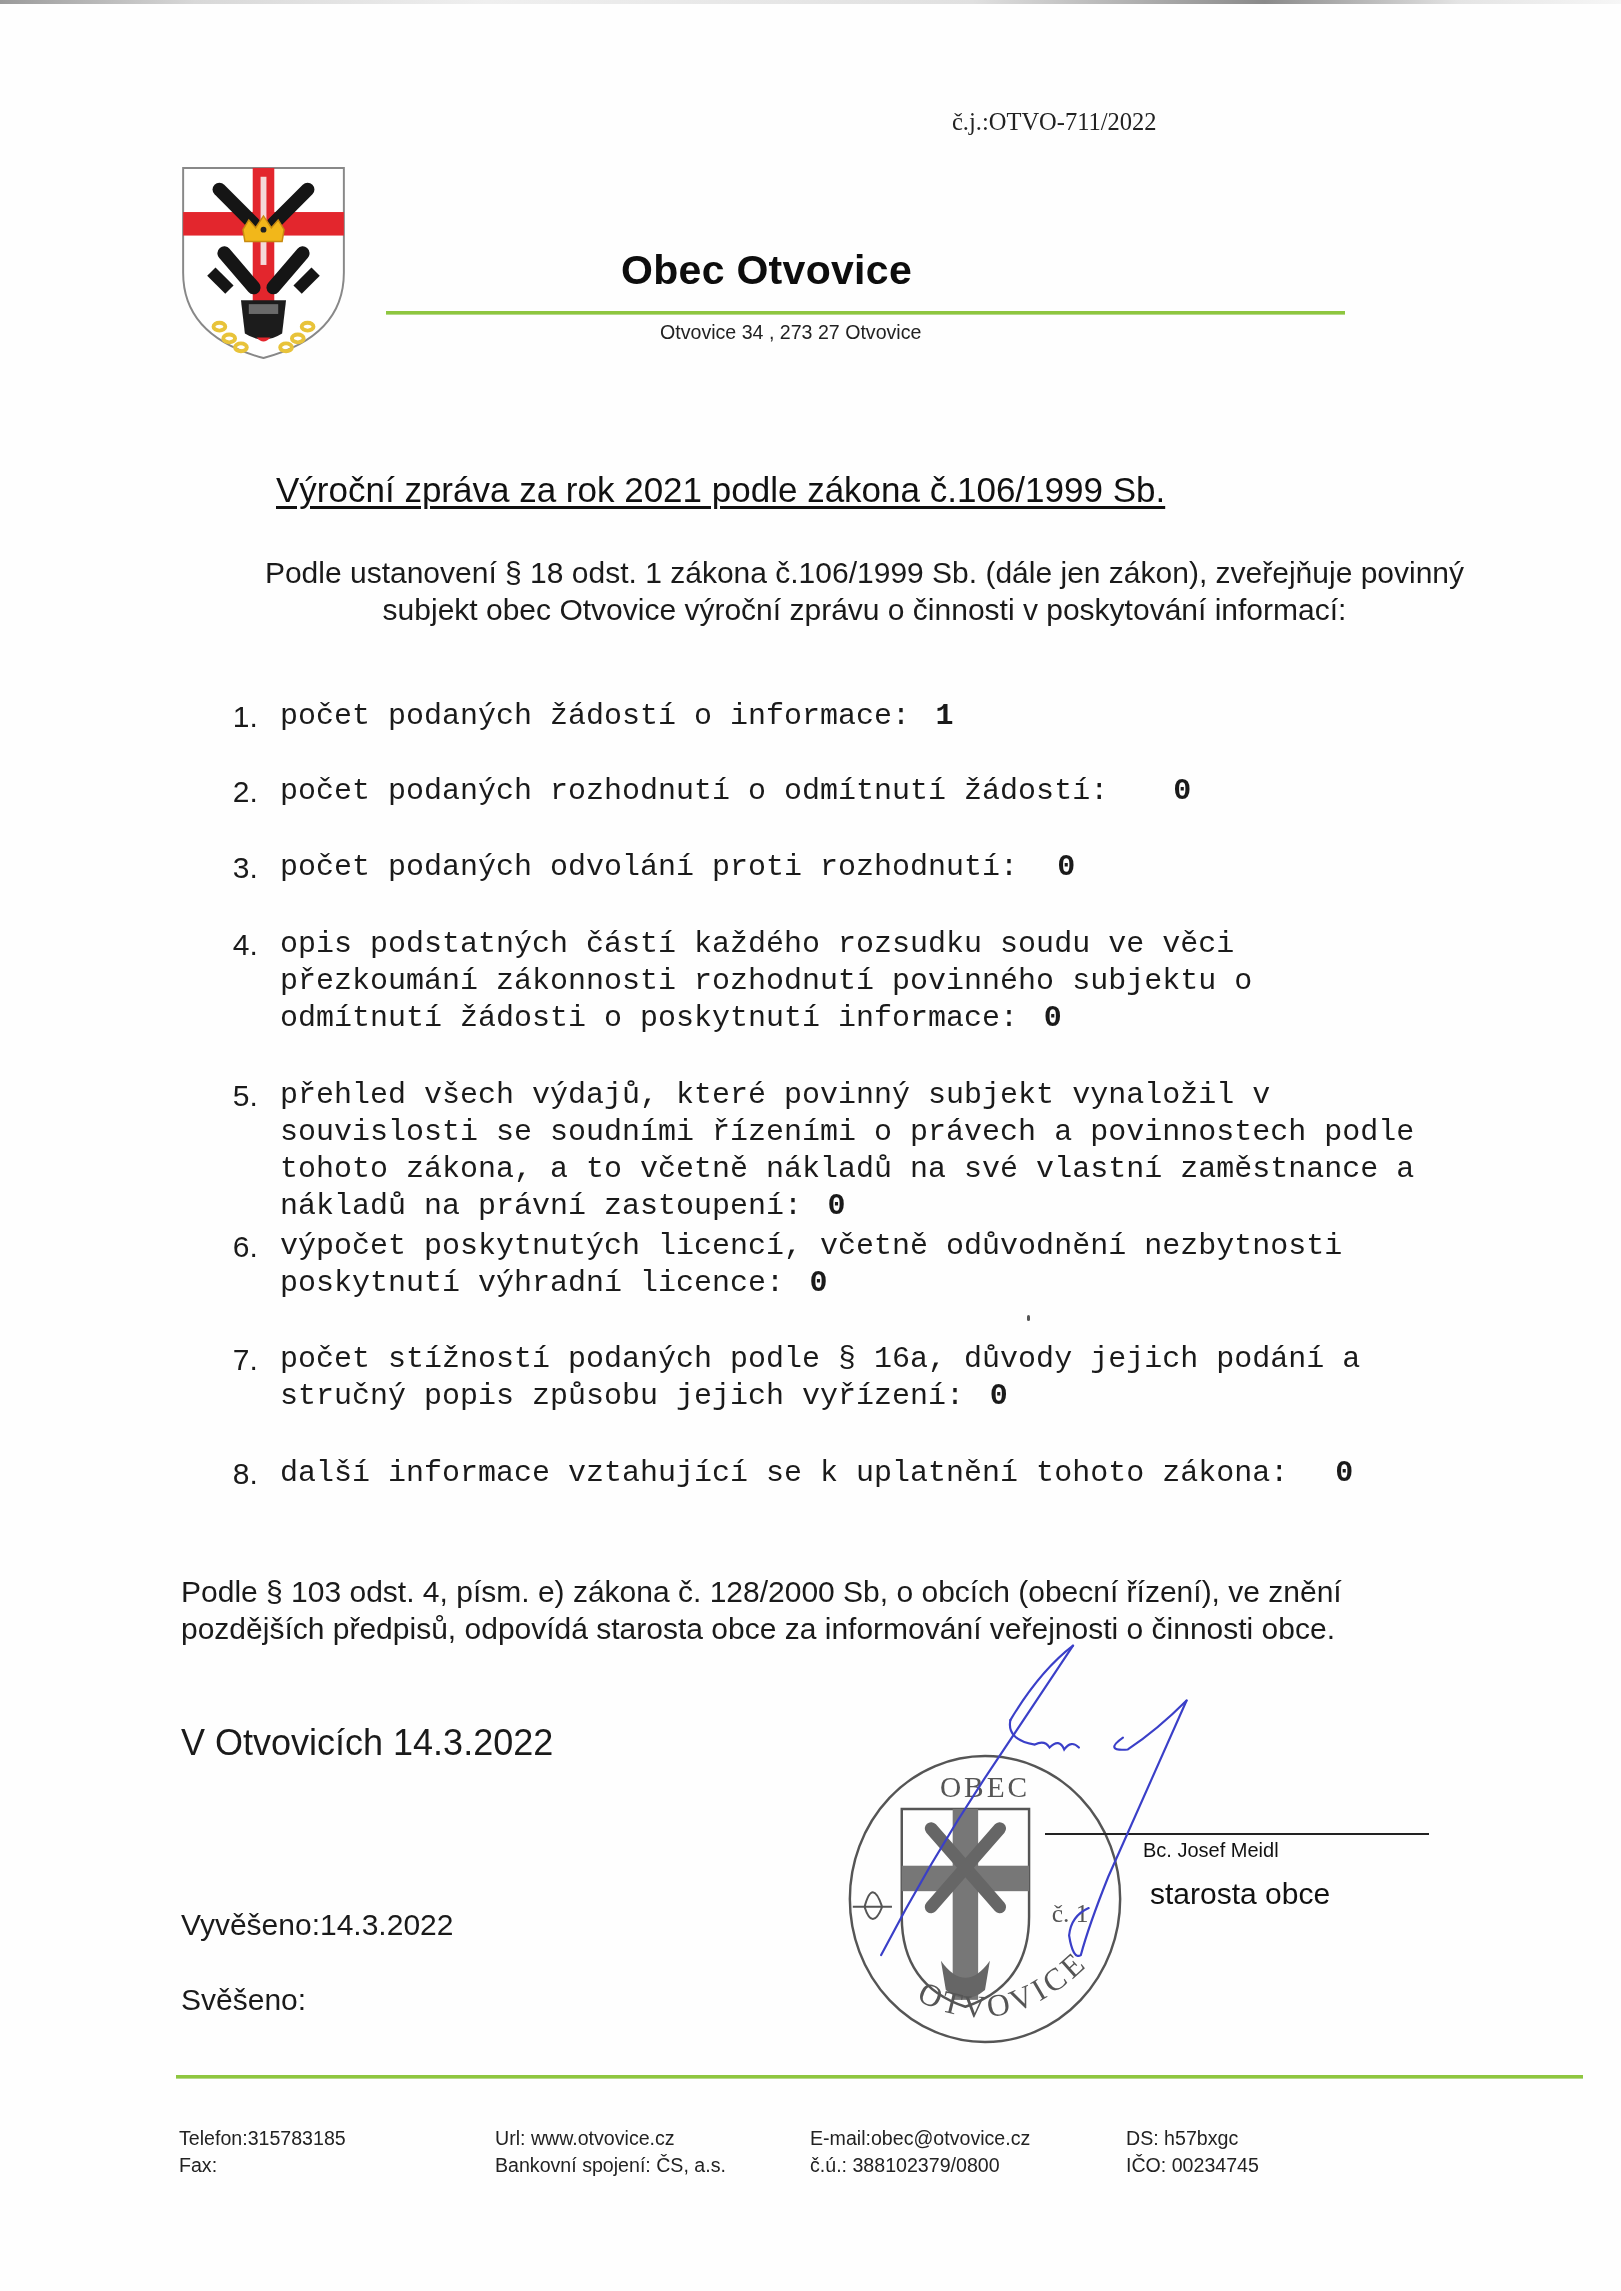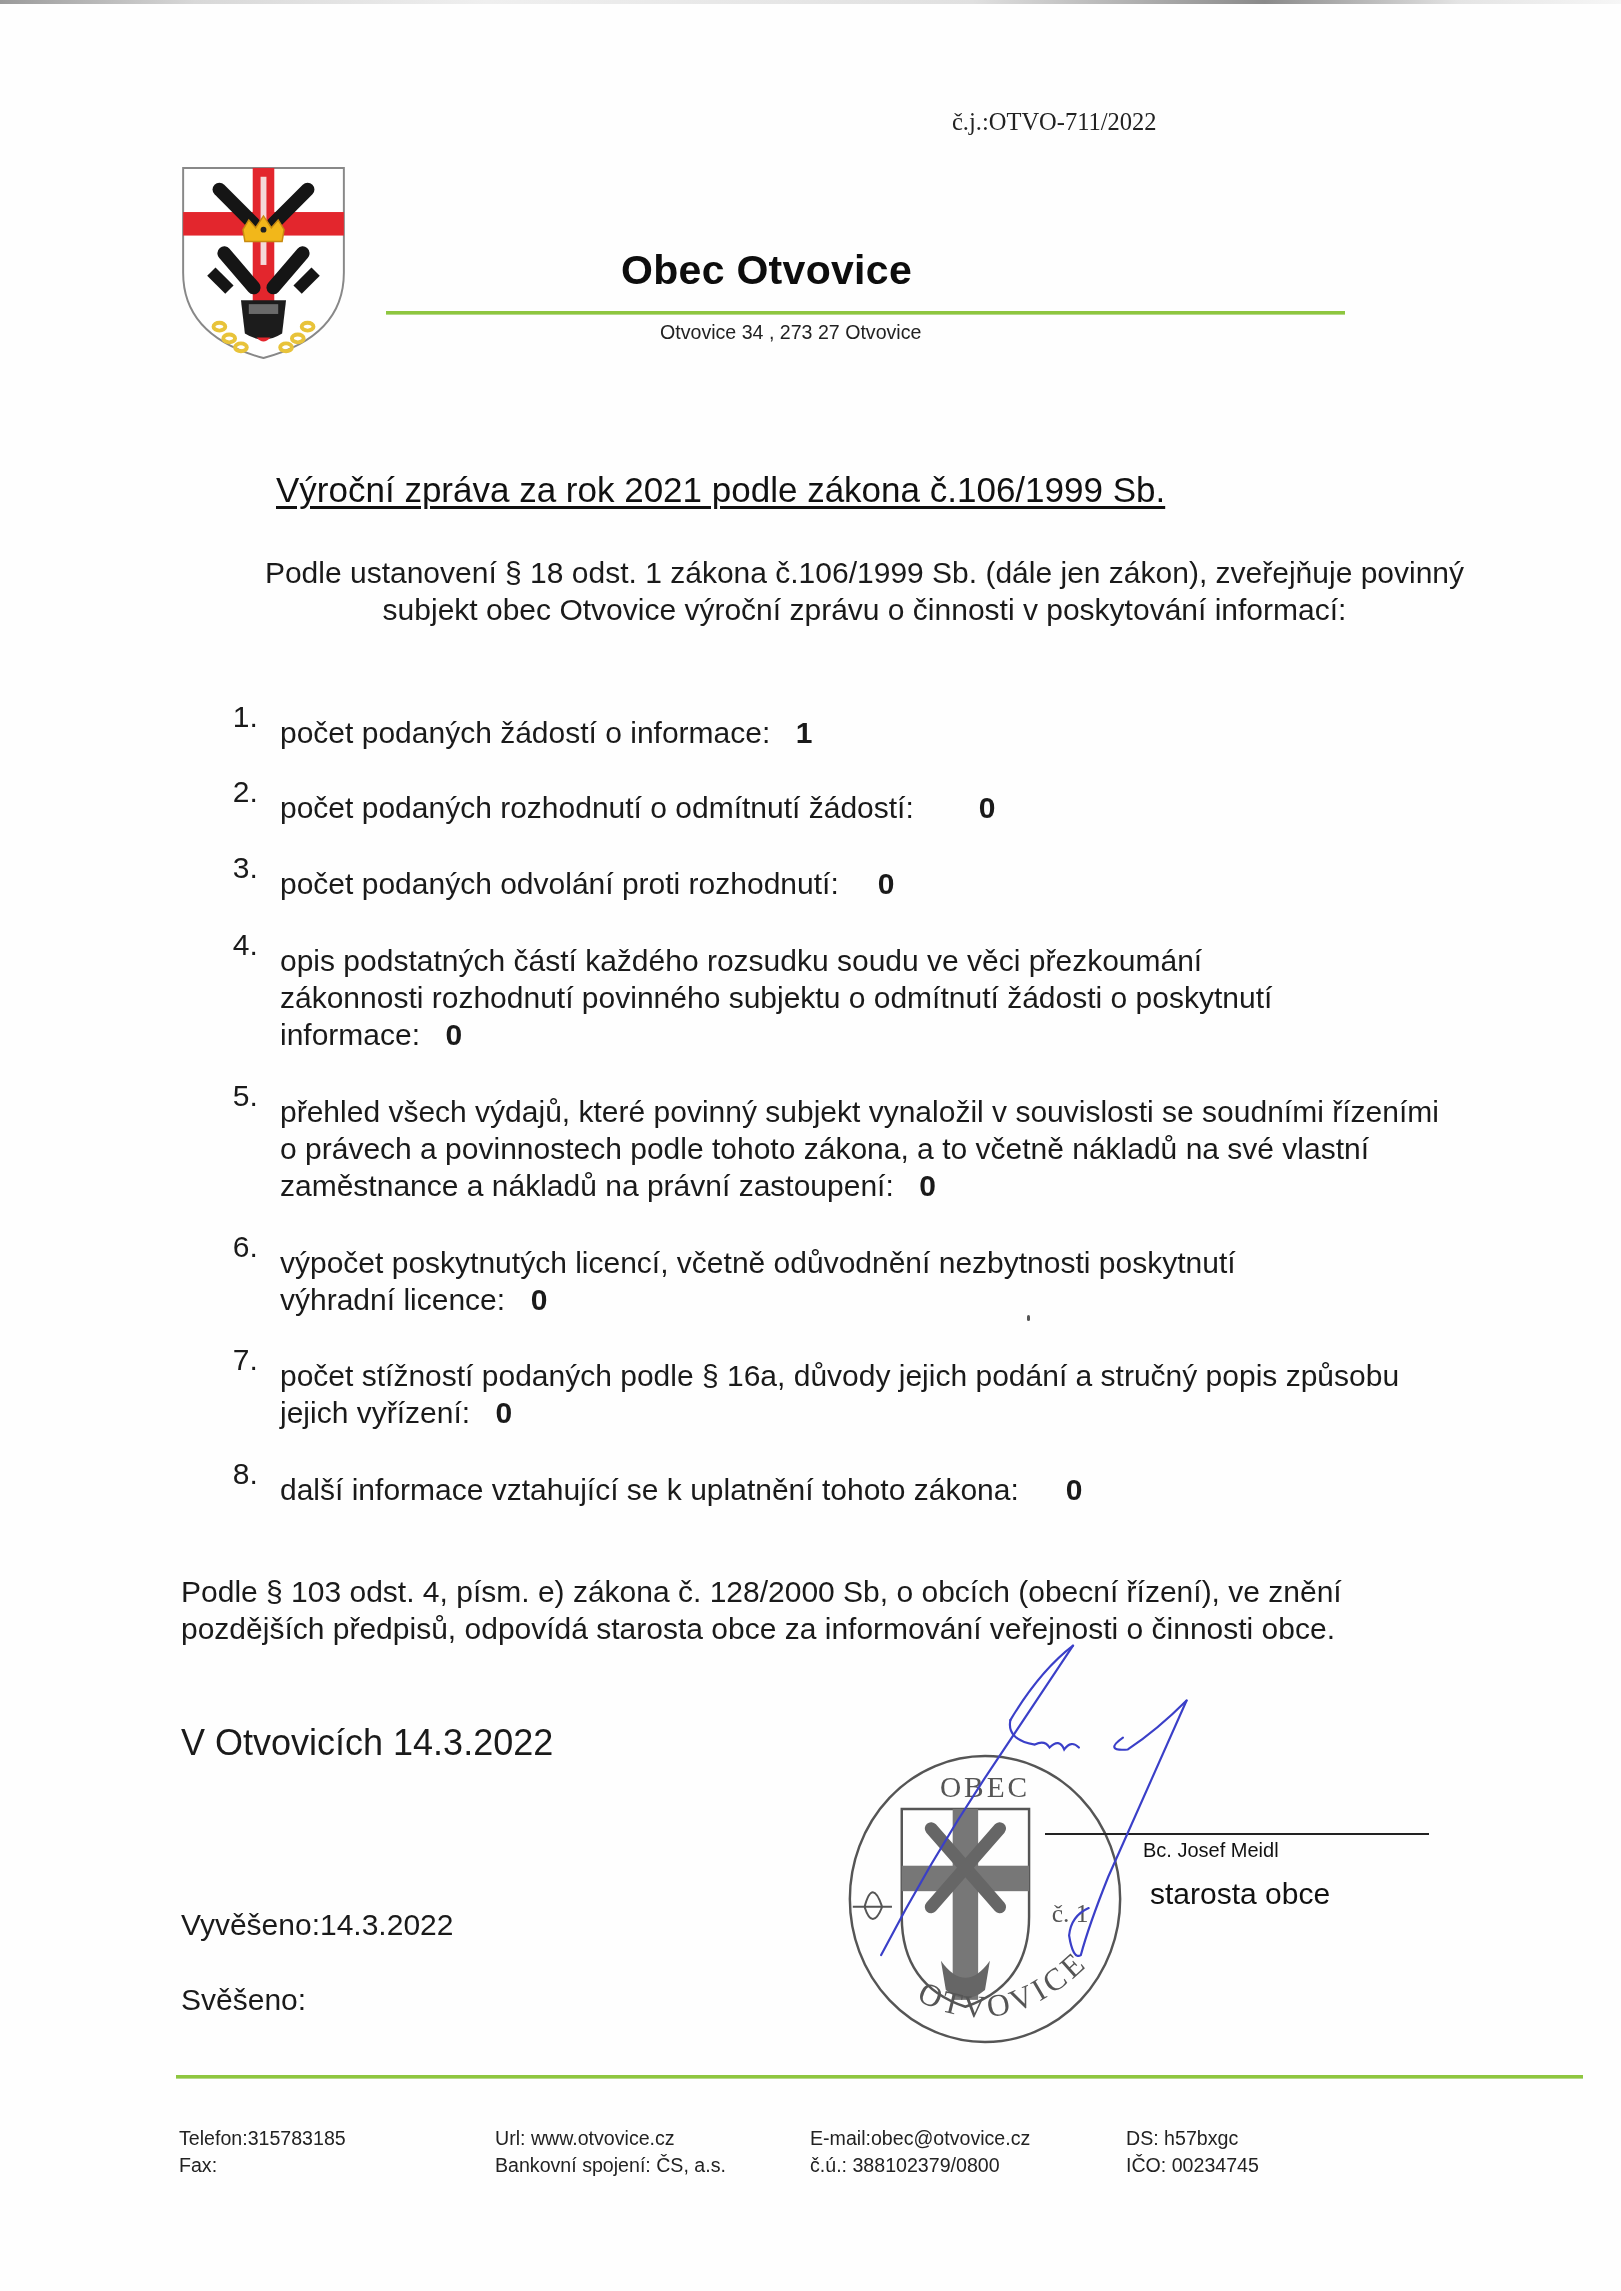--- a/index.html
+++ b/index.html
@@ -15,21 +15,21 @@
   .crest { left: 180px; top: 165px; width: 167px; height: 196px; }
   .org-name { left: 621px; top: 247px; font-size: 41px; font-weight: bold; color: #0d0d0d; letter-spacing: 0.3px; }
   .green-rule { height: 2.9px; background: #8ec63f; box-shadow: 0 1px 0 #b5d98a; }
   .rule-top { left: 386px; top: 311px; width: 959px; }
   .address { left: 660px; top: 321px; font-size: 19.6px; color: #222; }
   .doc-title { left: 276px; top: 470px; font-size: 35px; font-weight: normal; text-decoration: underline; text-decoration-thickness: 2.9px; text-underline-offset: 3.9px; color: #111; white-space: nowrap; }
   .intro { left: 225px; top: 554px; width: 1215px; font-size: 30px; line-height: 37px; text-align: center; color: #1a1a1a; margin-left: 32px; }
   .list { left: 225px; top: 698px; width: 1225px; }
   .item { position: absolute; left: 0; font-size: 30px; line-height: 37px; color: #1a1a1a; }
   .item .num { position: absolute; left: 7.8px; top: 0; width: 39px; }
-  .item .txt { position: absolute; left: 55px; top: 16px; width: 1157px; }
+  .item .txt { position: absolute; left: 55px; top: 0; width: 1157px; font-family: Liberation Mono, monospace; }
   .item .val { font-weight: bold; margin-left: 25.5px; }
   .closing { left: 181px; top: 1573px; width: 1274px; font-size: 30px; line-height: 37px; color: #1a1a1a; }
   .place-date { left: 181px; top: 1722px; font-size: 36px; color: #1a1a1a; }
   .posted { left: 181px; top: 1908px; font-size: 30px; color: #1a1a1a; }
   .posted .val { }
   .removed { left: 181px; top: 1983px; font-size: 30px; color: #1a1a1a; }
   .stamp { left: 843px; top: 1750px; width: 284px; height: 299px; }
   .sign-line { left: 1045px; top: 1833px; width: 384px; height: 2px; background: #222; }
   .signer-name { left: 1143px; top: 1839px; font-size: 20px; color: #111; }
   .signer-role { left: 1150px; top: 1877px; font-size: 30px; color: #111; }

